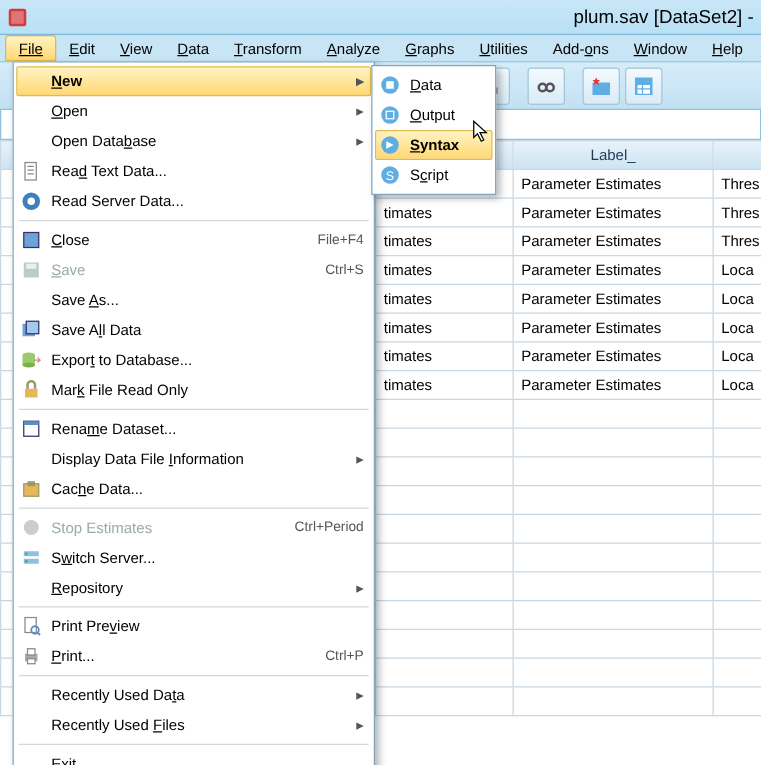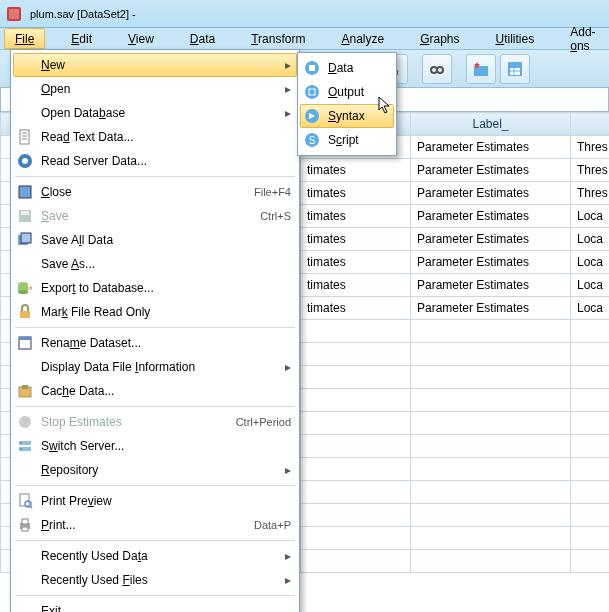--- a/index.html
+++ b/index.html
@@ -14,29 +14,29 @@
   }
   .titlebar {
     height: 28px;
     background: linear-gradient(#C9E6F7, #B8E0F5);
     border-bottom: 1px solid #7FB7D9;
     display: flex;
     align-items: center;
     padding: 0 6px;
   }
   .titlebar .app-icon { width: 16px; height: 16px; margin-right: 8px; }
-  .titlebar .title { flex: 1; text-align: left; color: #000; font-size: 11px; }
+  .titlebar .title { flex: 1; text-align: right; color: #000; font-size: 15px; }
   .menubar {
     height: 22px;
     background: #C8E5F6;
     border-bottom: 1px solid #8FC1DE;
     display: flex;
     align-items: stretch;
     padding: 0 4px;
-    gap: 16px;
+    gap: 0;
   }
   .menubar .menu-item {
     padding: 0 10px;
     display: flex;
     align-items: center;
     cursor: default;
     color: #000;
   }
   .menubar .menu-item.active {
     background: linear-gradient(#FFF3C3, #FFD873);
@@ -99,21 +99,21 @@
     align-items: center;
     height: 24px;
     padding: 0 6px 0 2px;
     gap: 6px;
   }
   .dropdown .row.hover {
     background: linear-gradient(#FFF3C3, #FFD873);
     border: 1px solid #E0B84E;
     border-radius: 2px;
     height: 24px;
-    padding-left:1px; padding-right:5px;
+    padding-left:1px; padding-right:5px;font-weight:bold;
   }
   .dropdown .row.disabled { color: #9aa; }
   .dropdown .row .icon-slot { width: 20px; height: 18px; display:flex;align-items:center;justify-content:center;}
   .dropdown .row .label { flex: 1; white-space:nowrap;}
   .dropdown .row .shortcut { color: #555; font-size: 11px; padding-left: 20px;}
   .dropdown .row .arrow { width: 8px; text-align:right; color:#555;}
   .dropdown .sep { height: 1px; background: #D0D9E0; margin: 3px 2px; }
   .submenu {
     position: absolute;
     top: 2px;
@@ -414,31 +414,31 @@
     <span class="icon-slot">
         <svg class="icon16" viewBox="0 0 16 16">
           <rect x="2" y="2" width="12" height="12" fill="#BCC"></rect>
           <rect x="4" y="3" width="8" height="4" fill="#eee"></rect>
         </svg>
       </span>
     <span class="label"><span class="ul">S</span>ave</span>
       <span class="shortcut">Ctrl+S</span>
   </div>
   <div class="row">
+    <span class="icon-slot"></span>
+      <span class="label">Save <span class="ul">A</span>s...</span>
+  </div>
+  <div class="row">
     <span class="icon-slot">
         <svg class="icon16" viewBox="0 0 16 16">
           <rect x="1" y="3" width="10" height="10" fill="#6EA3D9"></rect>
           <rect x="4" y="1" width="10" height="10" fill="#A3C9EC" stroke="#336"></rect>
         </svg>
       </span>
     <span class="label">Save A<span class="ul">l</span>l Data</span>
-  </div>
-  <div class="row">
-    <span class="icon-slot"></span>
-      <span class="label">Save <span class="ul">A</span>s...</span>
   </div>
   <div class="row">
     <span class="icon-slot">
         <svg class="icon16" viewBox="0 0 16 16">
           <ellipse cx="6" cy="4" rx="5" ry="2" fill="#9CCB6F"></ellipse>
           <rect x="1" y="4" width="10" height="8" fill="#9CCB6F"></rect>
           <ellipse cx="6" cy="12" rx="5" ry="2" fill="#7BAF50"></ellipse>
           <path d="M10 8 L15 8 L13 6 M15 8 L13 10" stroke="#D88" fill="none"></path>
         </svg>
       </span>
@@ -516,21 +516,21 @@
   </div>
   <div class="row">
     <span class="icon-slot">
         <svg class="icon16" viewBox="0 0 16 16">
           <rect x="3" y="6" width="10" height="6" fill="#aaa"></rect>
           <rect x="5" y="2" width="6" height="5" fill="#fff" stroke="#888"></rect>
           <rect x="5" y="10" width="6" height="4" fill="#fff" stroke="#888"></rect>
         </svg>
       </span>
     <span class="label"><span class="ul">P</span>rint...</span>
-      <span class="shortcut">Data+P</span>
+      <span class="shortcut">Ctrl+P</span>
   </div>
   <div class="sep"></div>
   <div class="row">
     <span class="icon-slot"></span>
       <span class="label">Recently Used Da<span class="ul">t</span>a</span>
       <span class="arrow">▸</span>
   </div>
   <div class="row">
     <span class="icon-slot"></span>
       <span class="label">Recently Used <span class="ul">F</span>iles</span>

